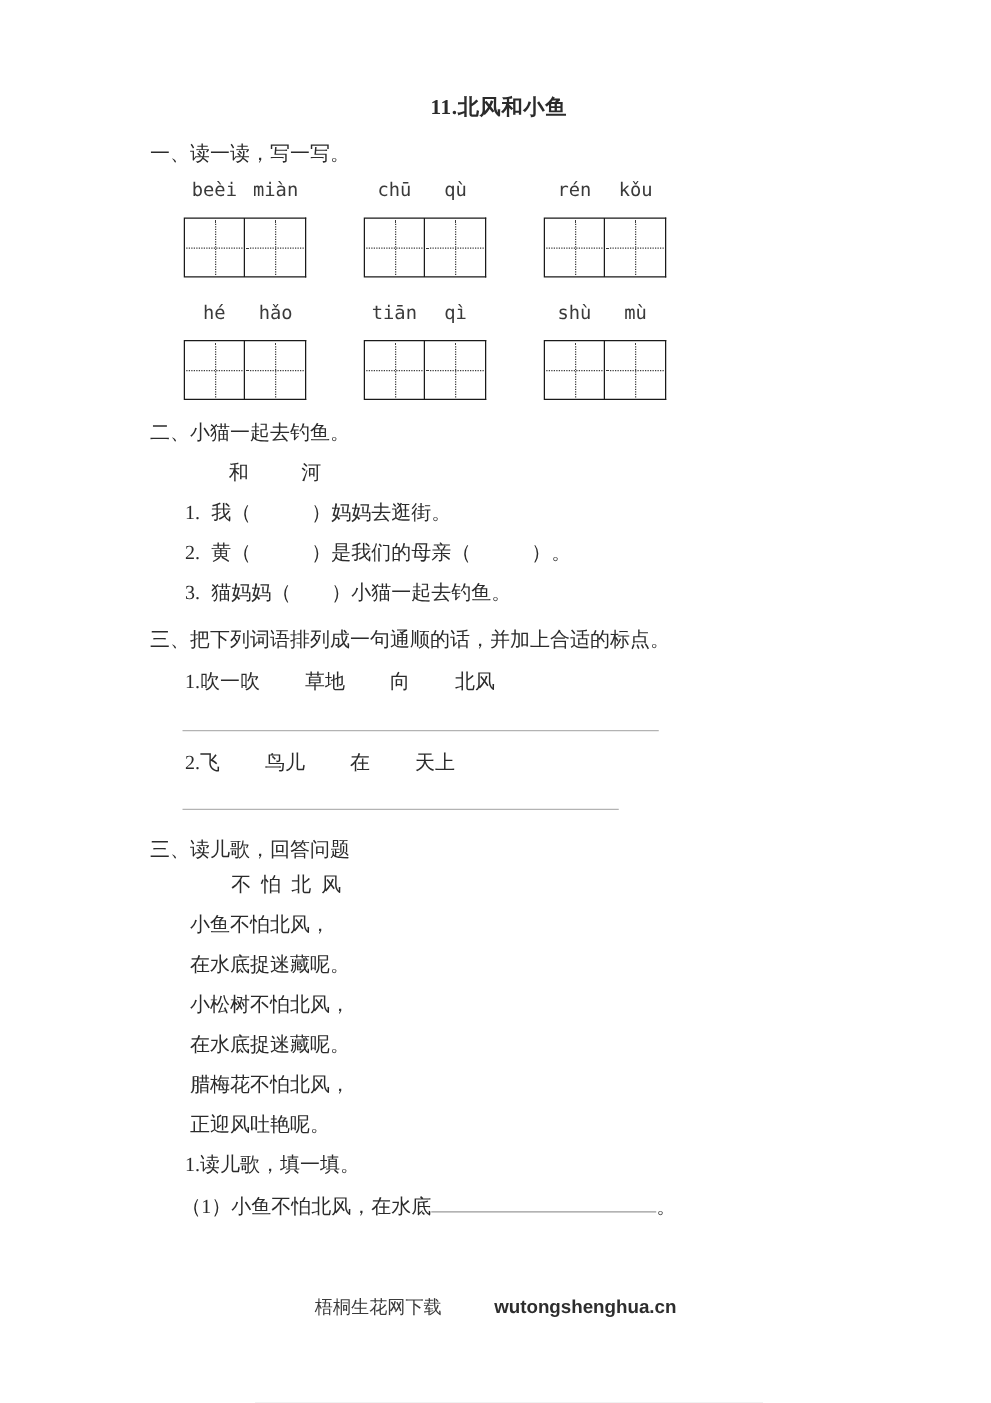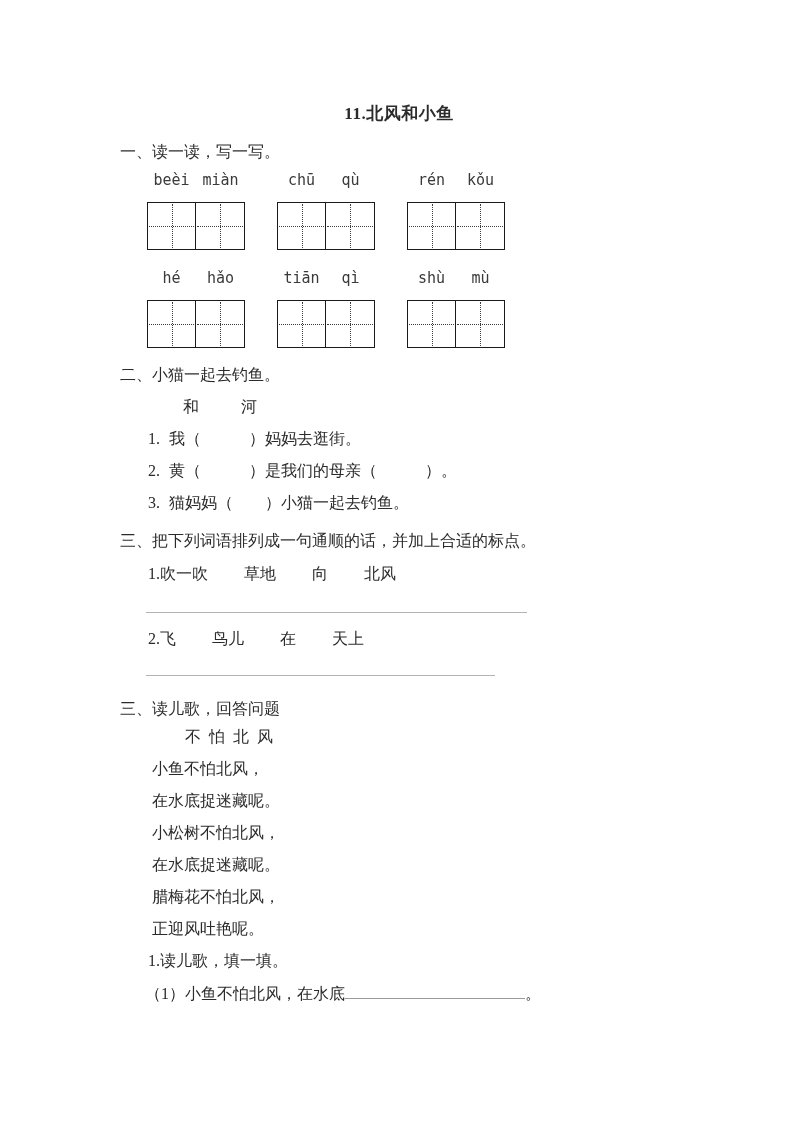--- a/index.html
+++ b/index.html
@@ -2,38 +2,38 @@
 <html><head>
 <meta charset="utf-8">
 <style>
   html,body { margin:0; padding:0; background:#e8e8e8; }
   .page {
     position:relative;
     width:793px; height:1122px;
     margin:0 auto;
     background:#ffffff;
     box-sizing:border-box;
-    padding:103px 115px 0 120px;
+    padding:75px 115px 0 120px;
     font-family:"Liberation Serif","DejaVu Serif",serif;
     font-size:16px;
     color:#2b2b2b;
     overflow:hidden;
   }
   .title {
     text-align:center;
     font-weight:bold;
     font-size:17px;
     line-height:22px;
     letter-spacing:0.5px;
   }
   .section-header { margin-top:16px; line-height:22px; }
 
   
   .grid-area { margin-left:27px; margin-top:7px; }
-  .grid-row { display:flex; column-gap:32px; }
+  .grid-row { display:flex; column-gap:46px; }
   .grid-row + .grid-row { margin-top:18px; }
   .tz-group { width:98px; }
   .pinyin-row { display:flex; height:20px; margin-bottom:12px; }
   .pinyin {
     width:49px; text-align:center;
     font-family:"DejaVu Sans Mono","Liberation Mono",monospace;
     font-size:15px; color:#3a3a3a; line-height:20px;
   }
   .cells { display:flex; }
   .tz-cell {
@@ -214,14 +214,18 @@
   <div class="poem-line">小鱼不怕北风，</div>
   <div class="poem-line">在水底捉迷藏呢。</div>
   <div class="poem-line">小松树不怕北风，</div>
   <div class="poem-line">在水底捉迷藏呢。</div>
   <div class="poem-line">腊梅花不怕北风，</div>
   <div class="poem-line">正迎风吐艳呢。</div>
 
   <div class="q-header">1.读儿歌，填一填。</div>
   <div class="q-item"><span>（1）小鱼不怕北风，在水底</span><span class="blank-line"></span><span>。</span></div>
 
+  <div class="footer">
+    <span class="site-name">梧桐生花网下载</span>
+    <span class="site-url">wutongshenghua.cn</span>
+  </div>
 
 </div>
 
 </body></html>

